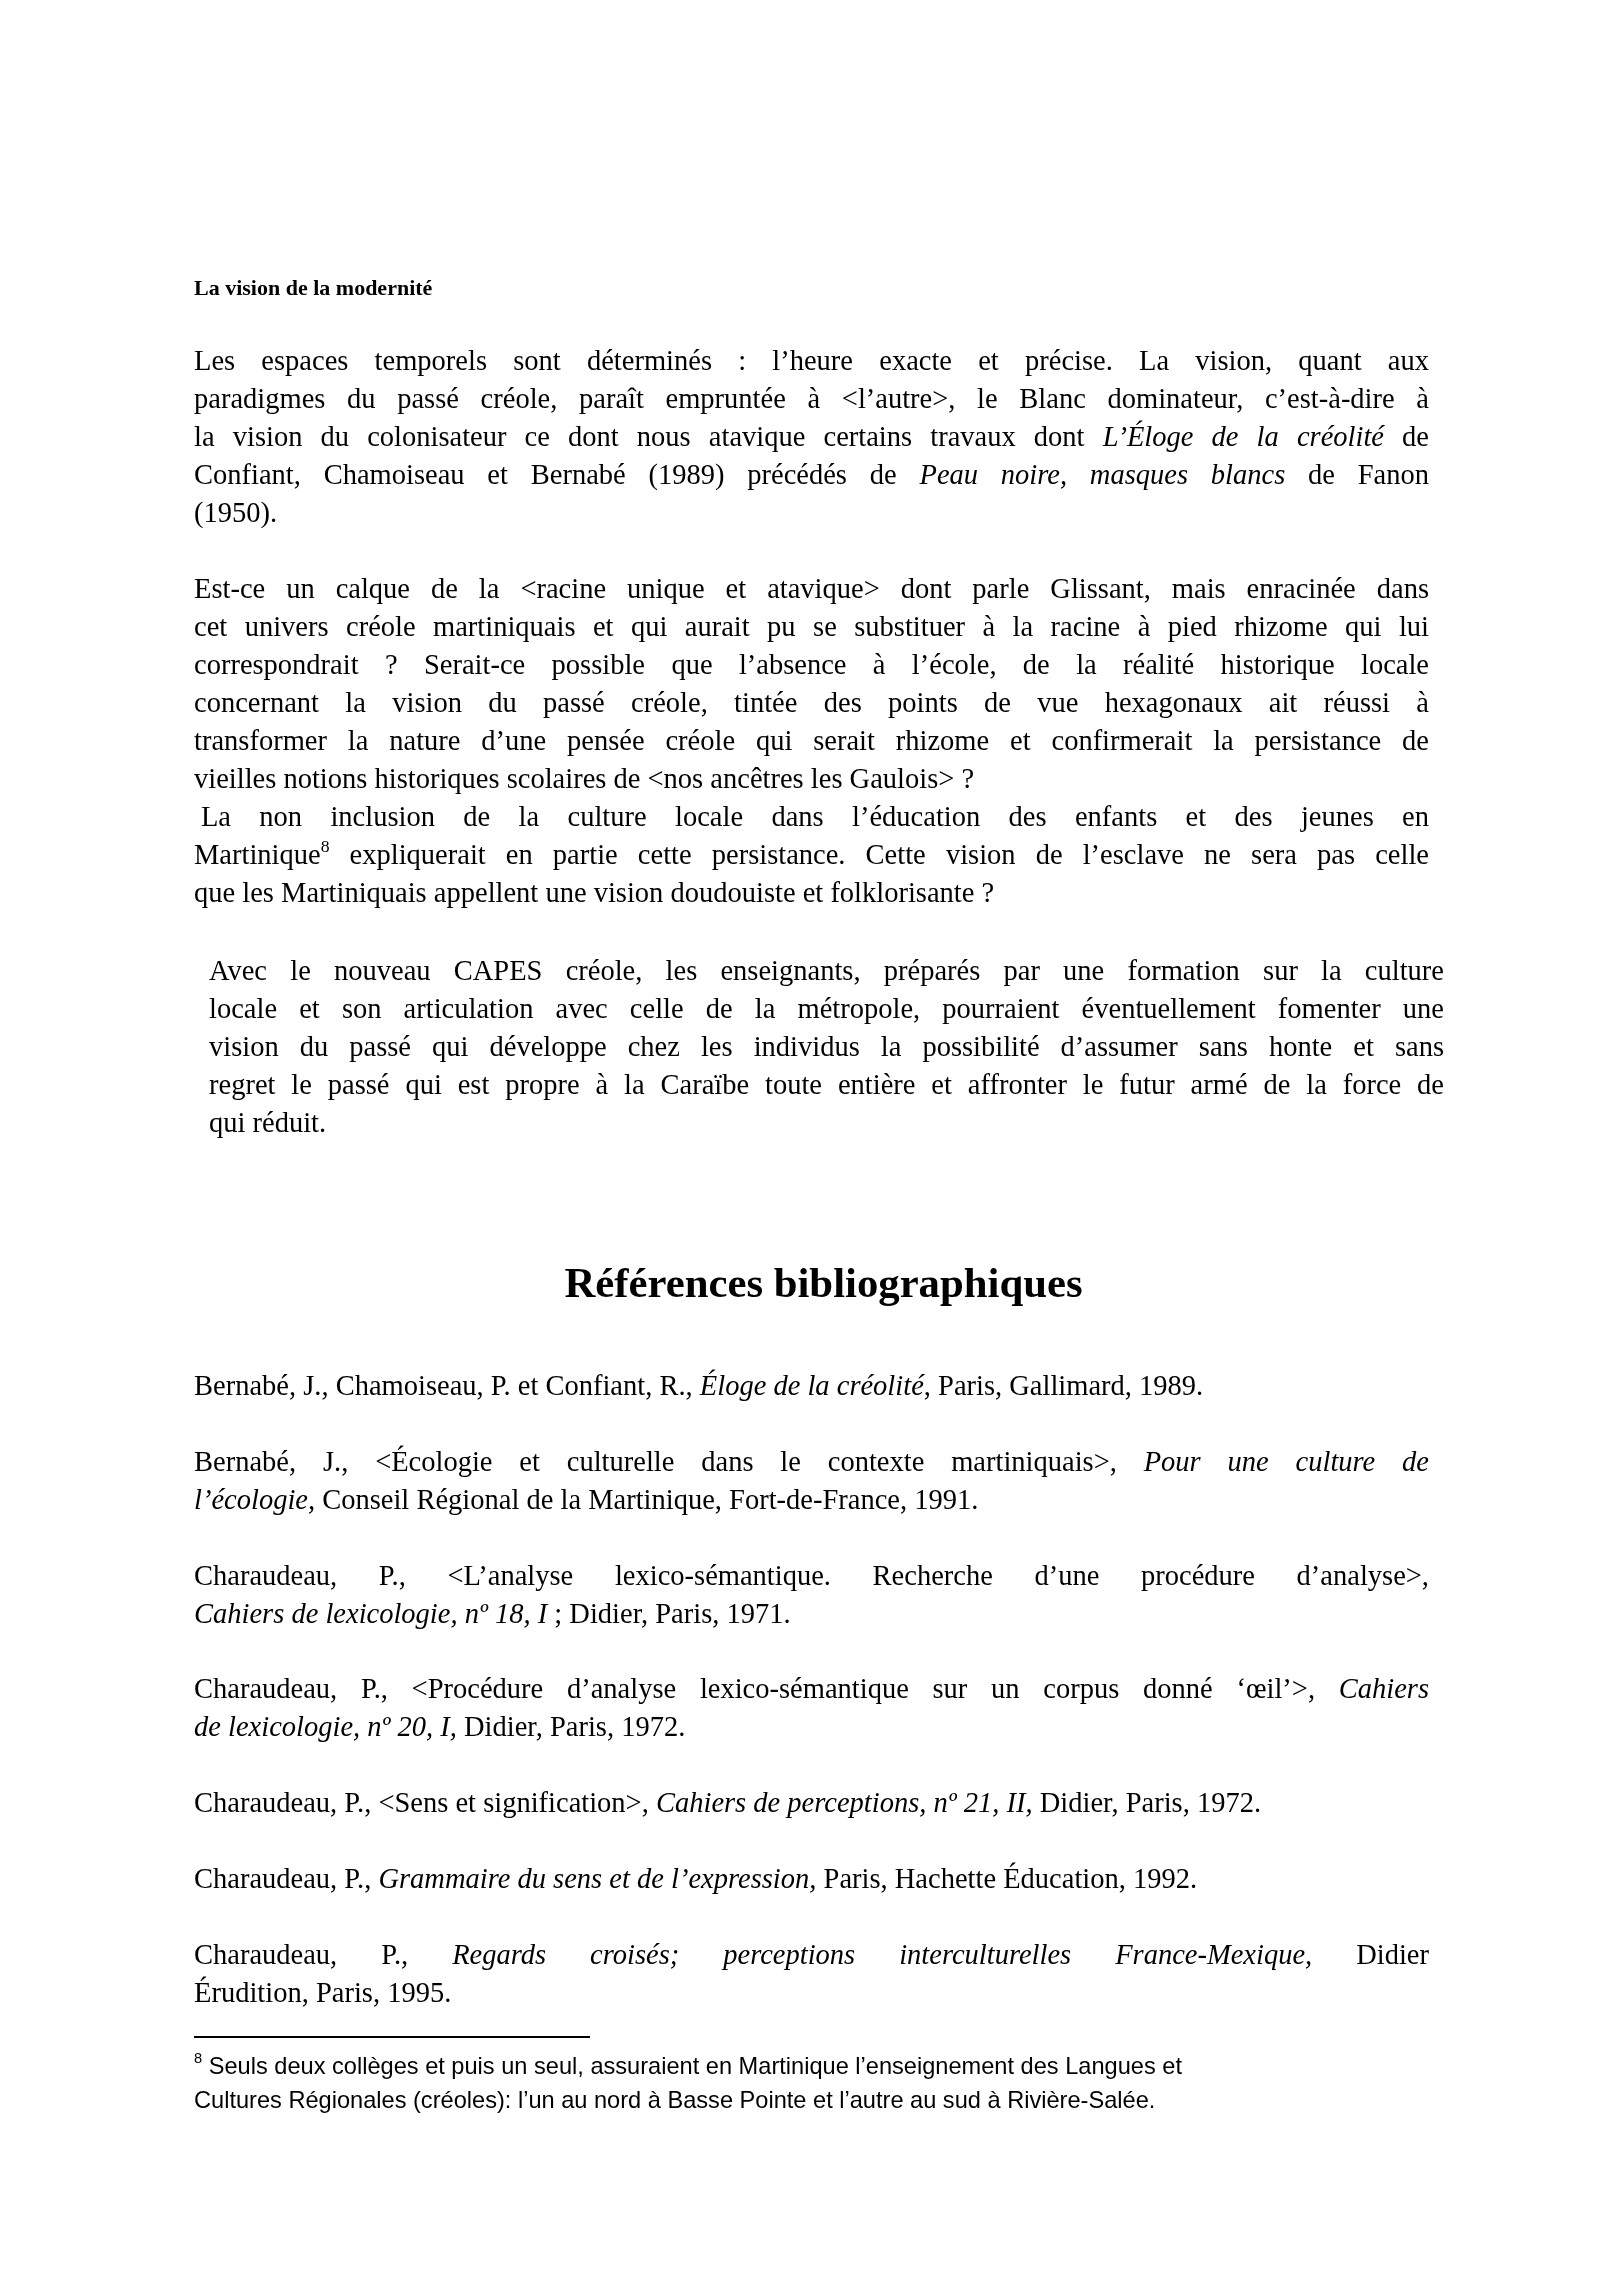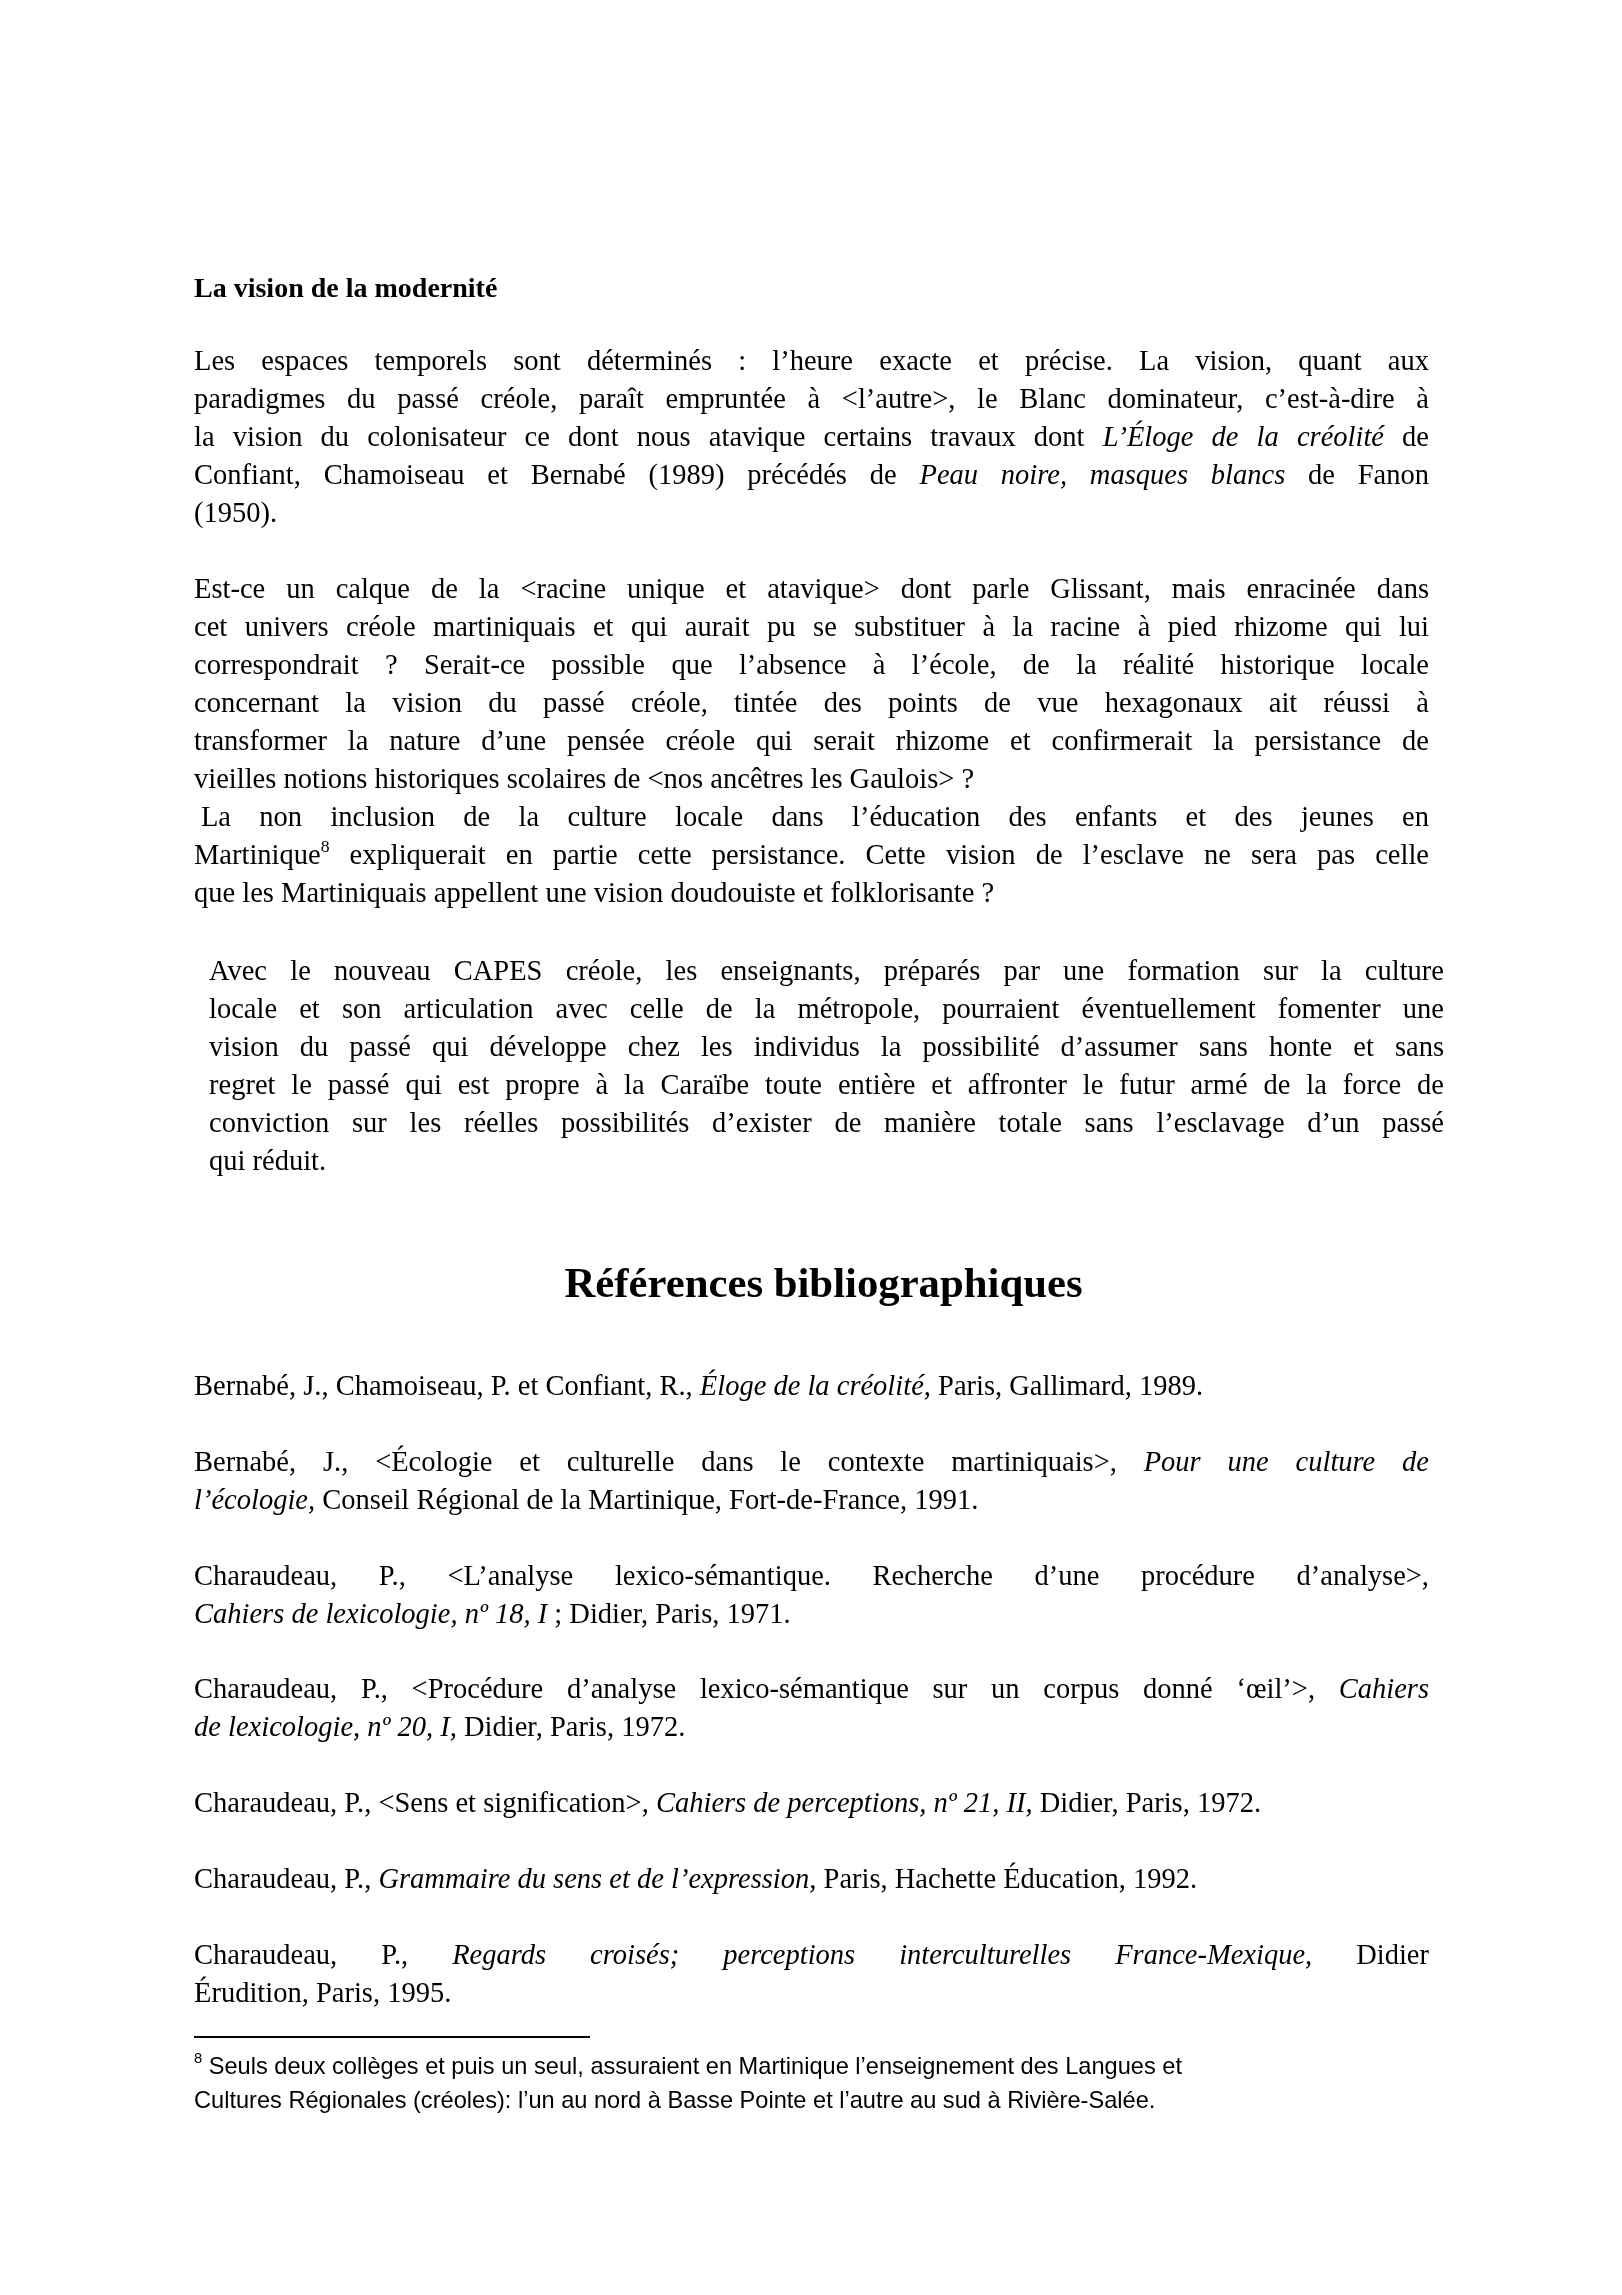--- a/index.html
+++ b/index.html
@@ -1,18 +1,18 @@
 <!DOCTYPE html>
 <html style="font-size:7.9px"><head>
 <meta charset="utf-8">
 <style>
   html, body { margin: 0; padding: 0; background: #ffffff; }
   body { width: 1623px; height: 2295px; position: relative; overflow: hidden; color: #000; }
   .page { position: absolute; left: 194px; top: 0; width: 1235px; font-family: "Liberation Serif", serif; font-size: 28.5px; line-height: 38px; }
-  .heading { position: absolute; left: 0; top: 269px; font-weight: bold; white-space: nowrap; margin: 0; font-size: 28px; }
+  .heading { position: absolute; left: 0; top: 269px; font-weight: bold; white-space: nowrap; margin: 0; font-size: 22px; }
   .para { position: absolute; left: 0; width: 1235px; text-align: justify; margin: 0; }
   .para span.line { display: block; text-align: justify; text-align-last: justify; white-space: nowrap; }
   .para span.line.end { text-align-last: left; }
   .indent { padding-left: 6.9px; }
   sup { font-size: 17.7px; line-height: 0; vertical-align: 11.8px; }
   .center-heading { position: absolute; left: 0; width: 1235px; text-align: center; font-weight: bold; margin: 12px; }
   .ref { position: absolute; left: 0; width: 1235px; margin: 0; font-family: Liberation Serif, serif; }
   .ref span.line { display: block; white-space: nowrap; text-align-last: justify; }
   .ref span.line.end { text-align-last: left; }
   .fn-rule { position: absolute; left: 194px; top: 2036px; width: 396px; height: 2px; background: #000; }
@@ -46,21 +46,20 @@
     <span class="line indent">La non inclusion de la culture locale dans l’éducation des enfants et des jeunes en</span>
     <span class="line"><span>Martinique</span><sup>8</sup><span> expliquerait en partie cette persistance. Cette vision de l’esclave ne sera pas celle</span></span>
     <span class="line end">que les Martiniquais appellent une vision doudouiste et folklorisante ?</span>
   </div>
 
   <div class="para" style="top:952px;margin-left:15px;">
     <span class="line">Avec le nouveau CAPES créole, les enseignants, préparés par une formation sur la culture</span>
     <span class="line">locale et son articulation avec celle de la métropole, pourraient éventuellement fomenter une</span>
     <span class="line">vision du passé qui développe chez les individus la possibilité d’assumer sans honte et sans</span>
     <span class="line">regret le passé qui est propre à la Caraïbe toute entière et affronter le futur armé de la force de</span>
-    <span class="line">conviction sur les réelles possibilités d’exister de manière totale sans l’esclavage d’un passé</span>
     <span class="line end">qui réduit.</span>
   </div>
 
   <h2 class="center-heading" style="top:1252px;">Références bibliographiques</h2>
 
   <p class="ref" style="top:1367px;">
     <span class="line end"><span>Bernabé, J., Chamoiseau, P. et Confiant, R., </span><i>Éloge de la créolité</i><span>, Paris, Gallimard, 1989.</span></span>
   </p>
 
   <p class="ref" style="top:1443px;">

